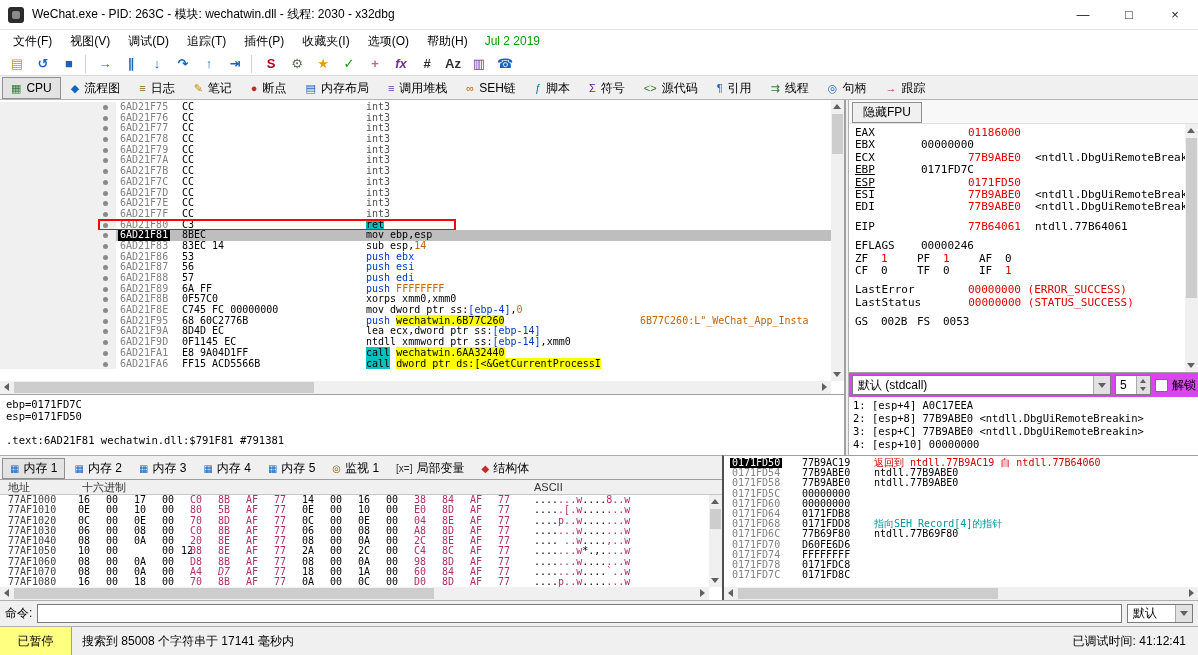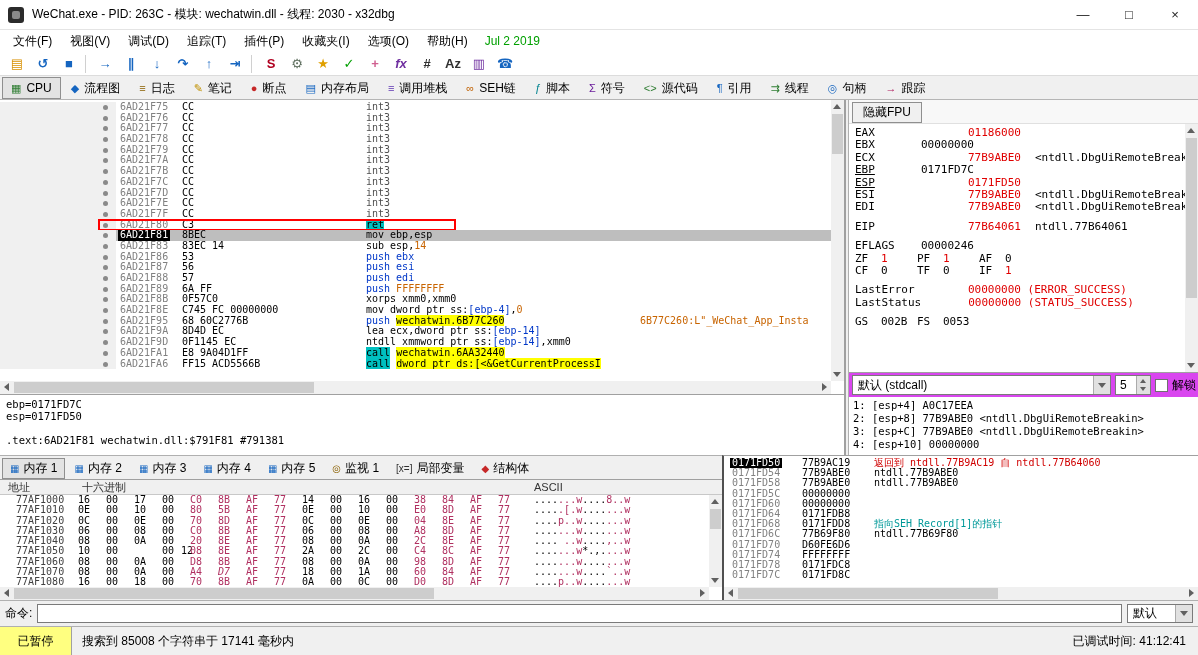--- a/index.html
+++ b/index.html
@@ -95,21 +95,21 @@
   
   .dumptabs{position:absolute;left:0;top:455px;width:722px;height:24px;background:#F0F0F0;border-top:1px solid #B0B0B0;display:flex;align-items:flex-end;padding-left:2px;}
   .dtab{height:21px;display:flex;align-items:center;padding:0 7px;margin-right:1px;border:1px solid transparent;white-space:nowrap;}
   .dtab.active{background:#E3E3E3;border:1px solid #8F8F8F;}
   .dtab-icon{margin-right:4px;font-size:10px;}
   .dump{position:absolute;left:0;top:479px;width:722px;height:121px;background:#FFF;border-top:1px solid #A0A0A0;}
   .dumphead{position:absolute;left:0;top:0;width:100%;height:15px;background:#F0F0F0;border-bottom:1px solid #C8C8C8;font-size:11px;}
   .dh{position:absolute;top:0;line-height:15px;color:#333;}
   .dumprows{position:absolute;left:0;top:15px;right:13px;bottom:13px;overflow:hidden;font-family:"DejaVu Sans Mono",monospace;font-size:10px;}
   .dumprow{height:10.3px;line-height:10.3px;position:relative;white-space:nowrap;}
-  .daddr2{position:absolute;left:16px;color:#404040;}
+  .daddr2{position:absolute;left:8px;color:#404040;}
   .dbyte{position:absolute;color:#000;}
   .dbyte.ptr{color:#B03060;}
   .dascii{position:absolute;left:534px;}
   .ac{color:#000;}
   .ac.ptr{color:#B03060;}
 
   
   .stack{position:absolute;left:722px;top:455px;width:476px;height:145px;background:#FFF;border-left:2px solid #505050;border-top:1px solid #A0A0A0;}
   .stackrows{position:absolute;left:0;top:2px;right:0;bottom:13px;overflow:hidden;font-family:"DejaVu Sans Mono",monospace;font-size:10px;}
   .strow{height:10.2px;line-height:10.2px;position:relative;white-space:nowrap;}
@@ -758,21 +758,21 @@
         <span class="staddr">0171FD60</span>
         <span class="stval">00000000</span>
       </div>
       <div class="strow">
         <span class="staddr">0171FD64</span>
         <span class="stval">0171FDB8</span>
       </div>
       <div class="strow">
         <span class="staddr">0171FD68</span>
         <span class="stval">0171FDD8</span>
-        <span class="stcomment cyan">指向SEH_Record[1]的指针</span>
+        <span class="stcomment cyan">指向SEH_Record[4]的指针</span>
       </div>
       <div class="strow">
         <span class="staddr">0171FD6C</span>
         <span class="stval">77B69F80</span>
         <span class="stcomment">ntdll.77B69F80</span>
       </div>
       <div class="strow">
         <span class="staddr">0171FD70</span>
         <span class="stval">D60FE6D6</span>
       </div>

